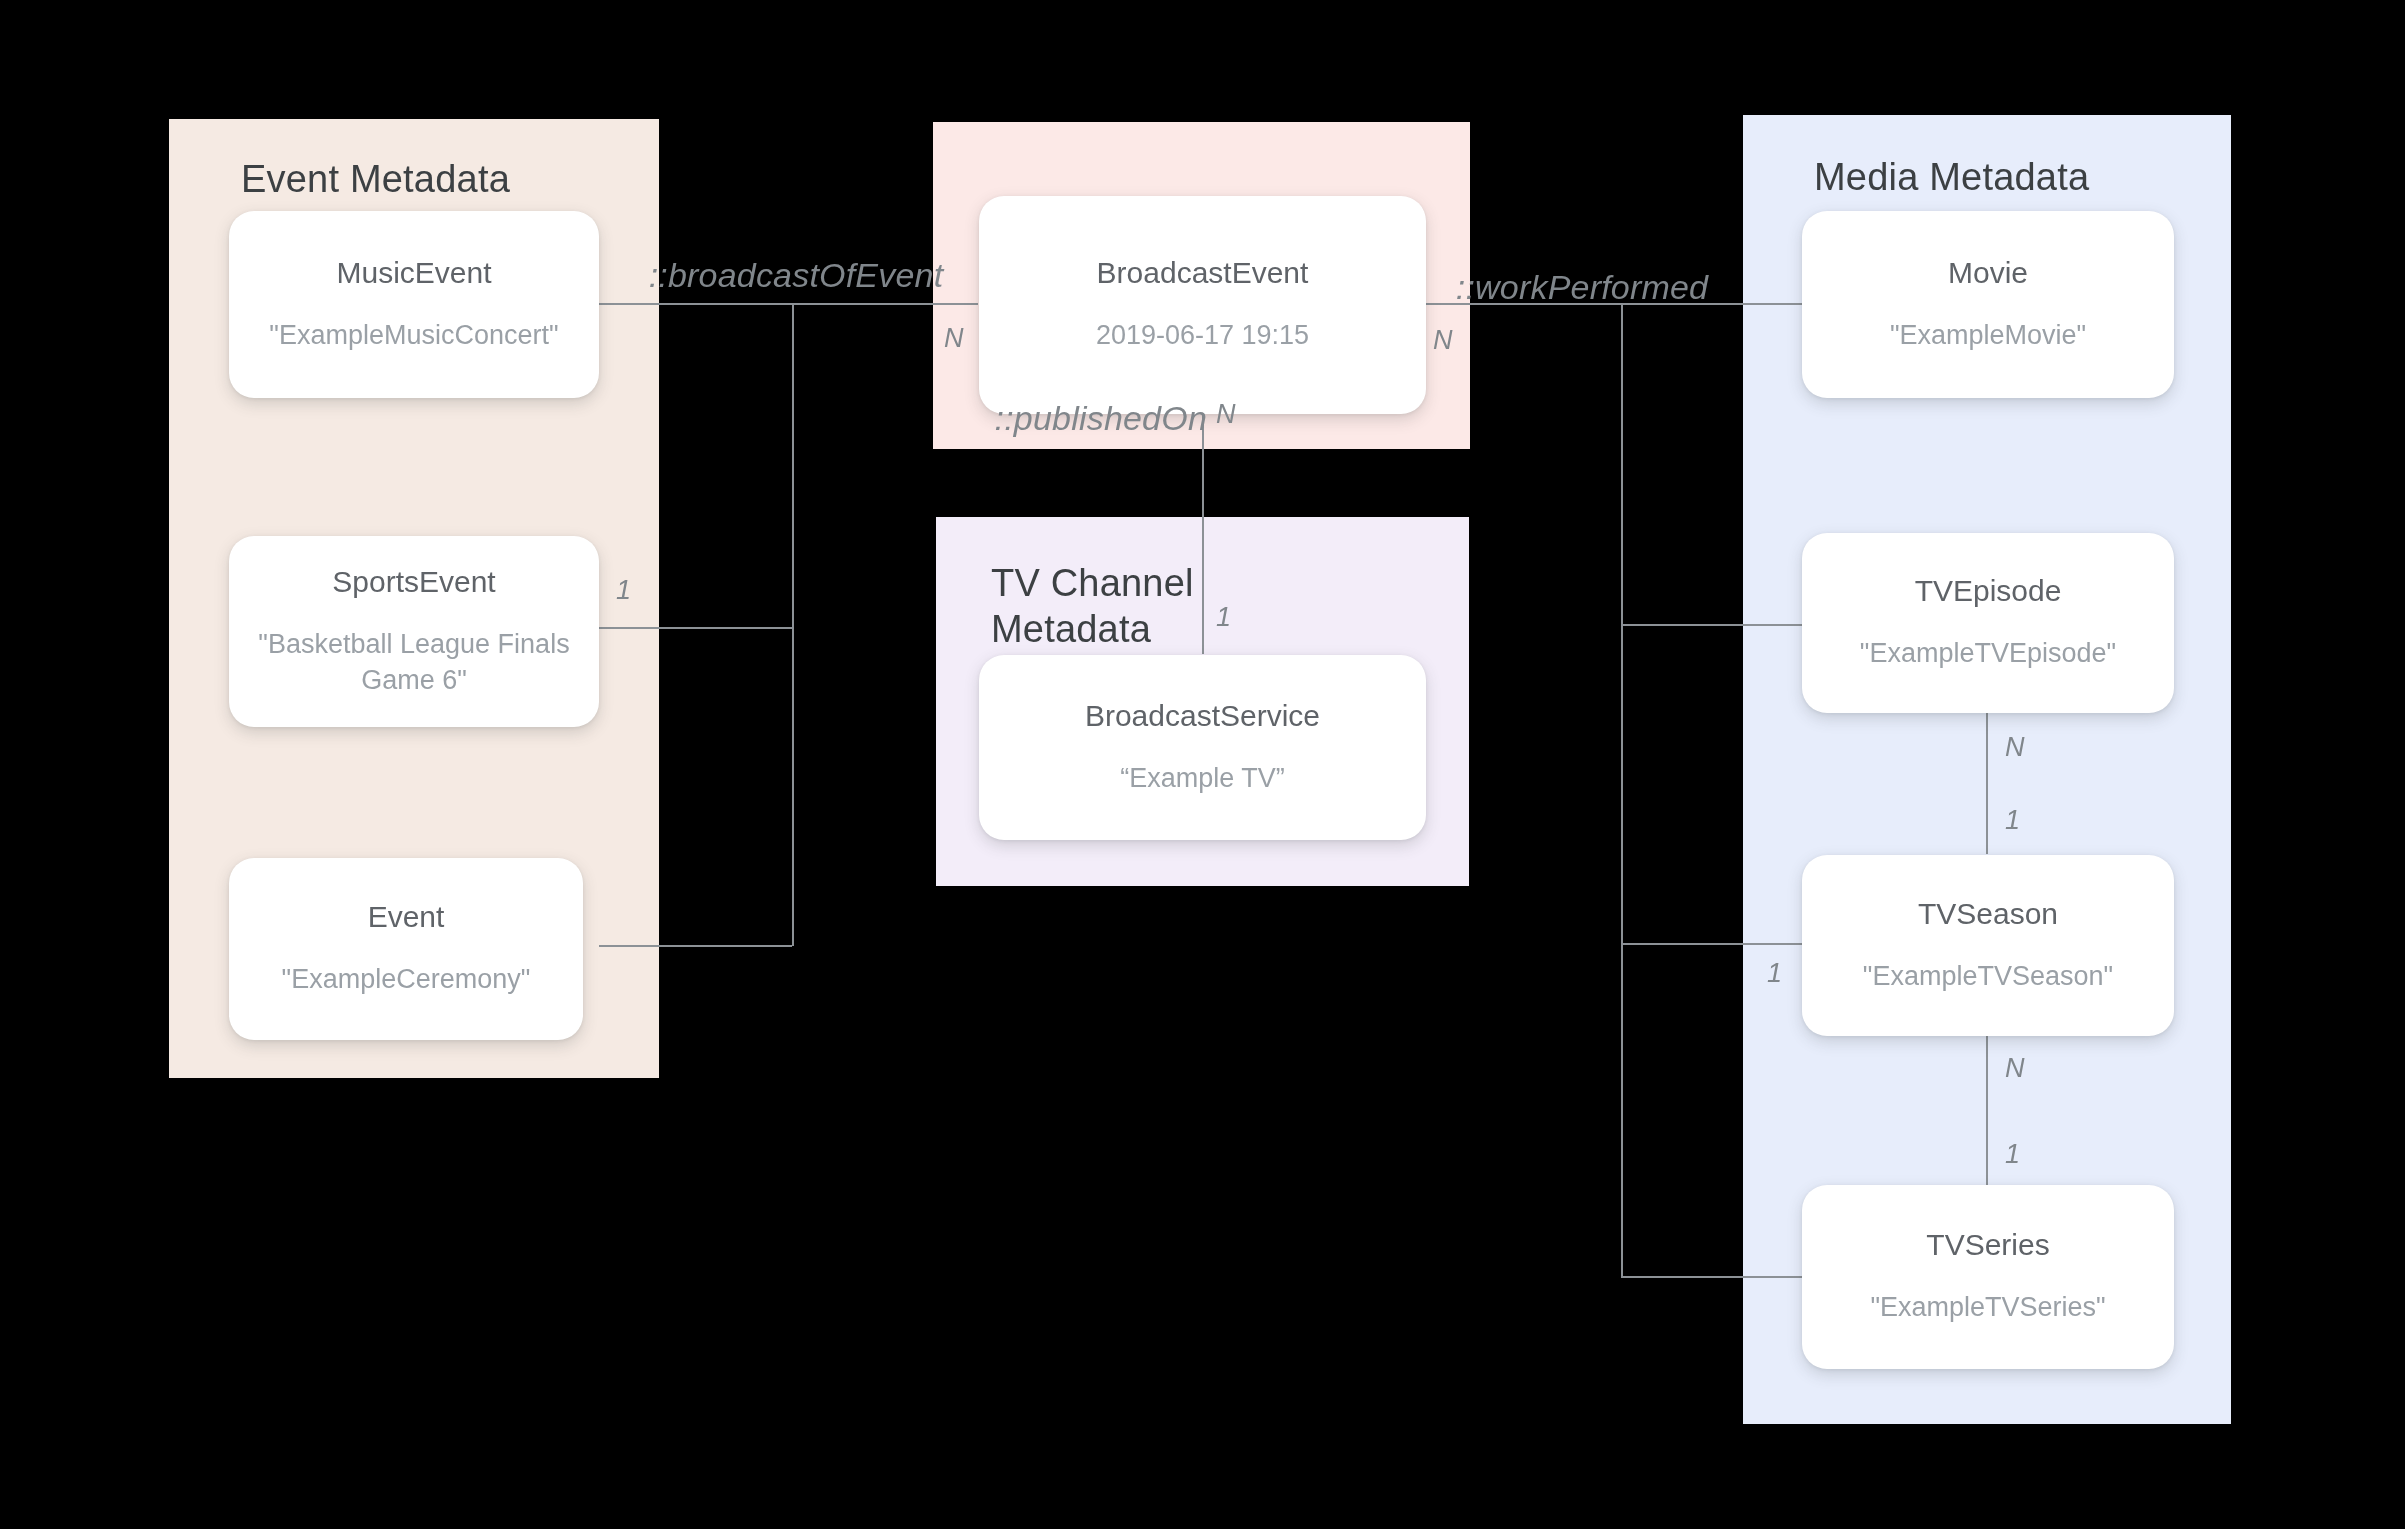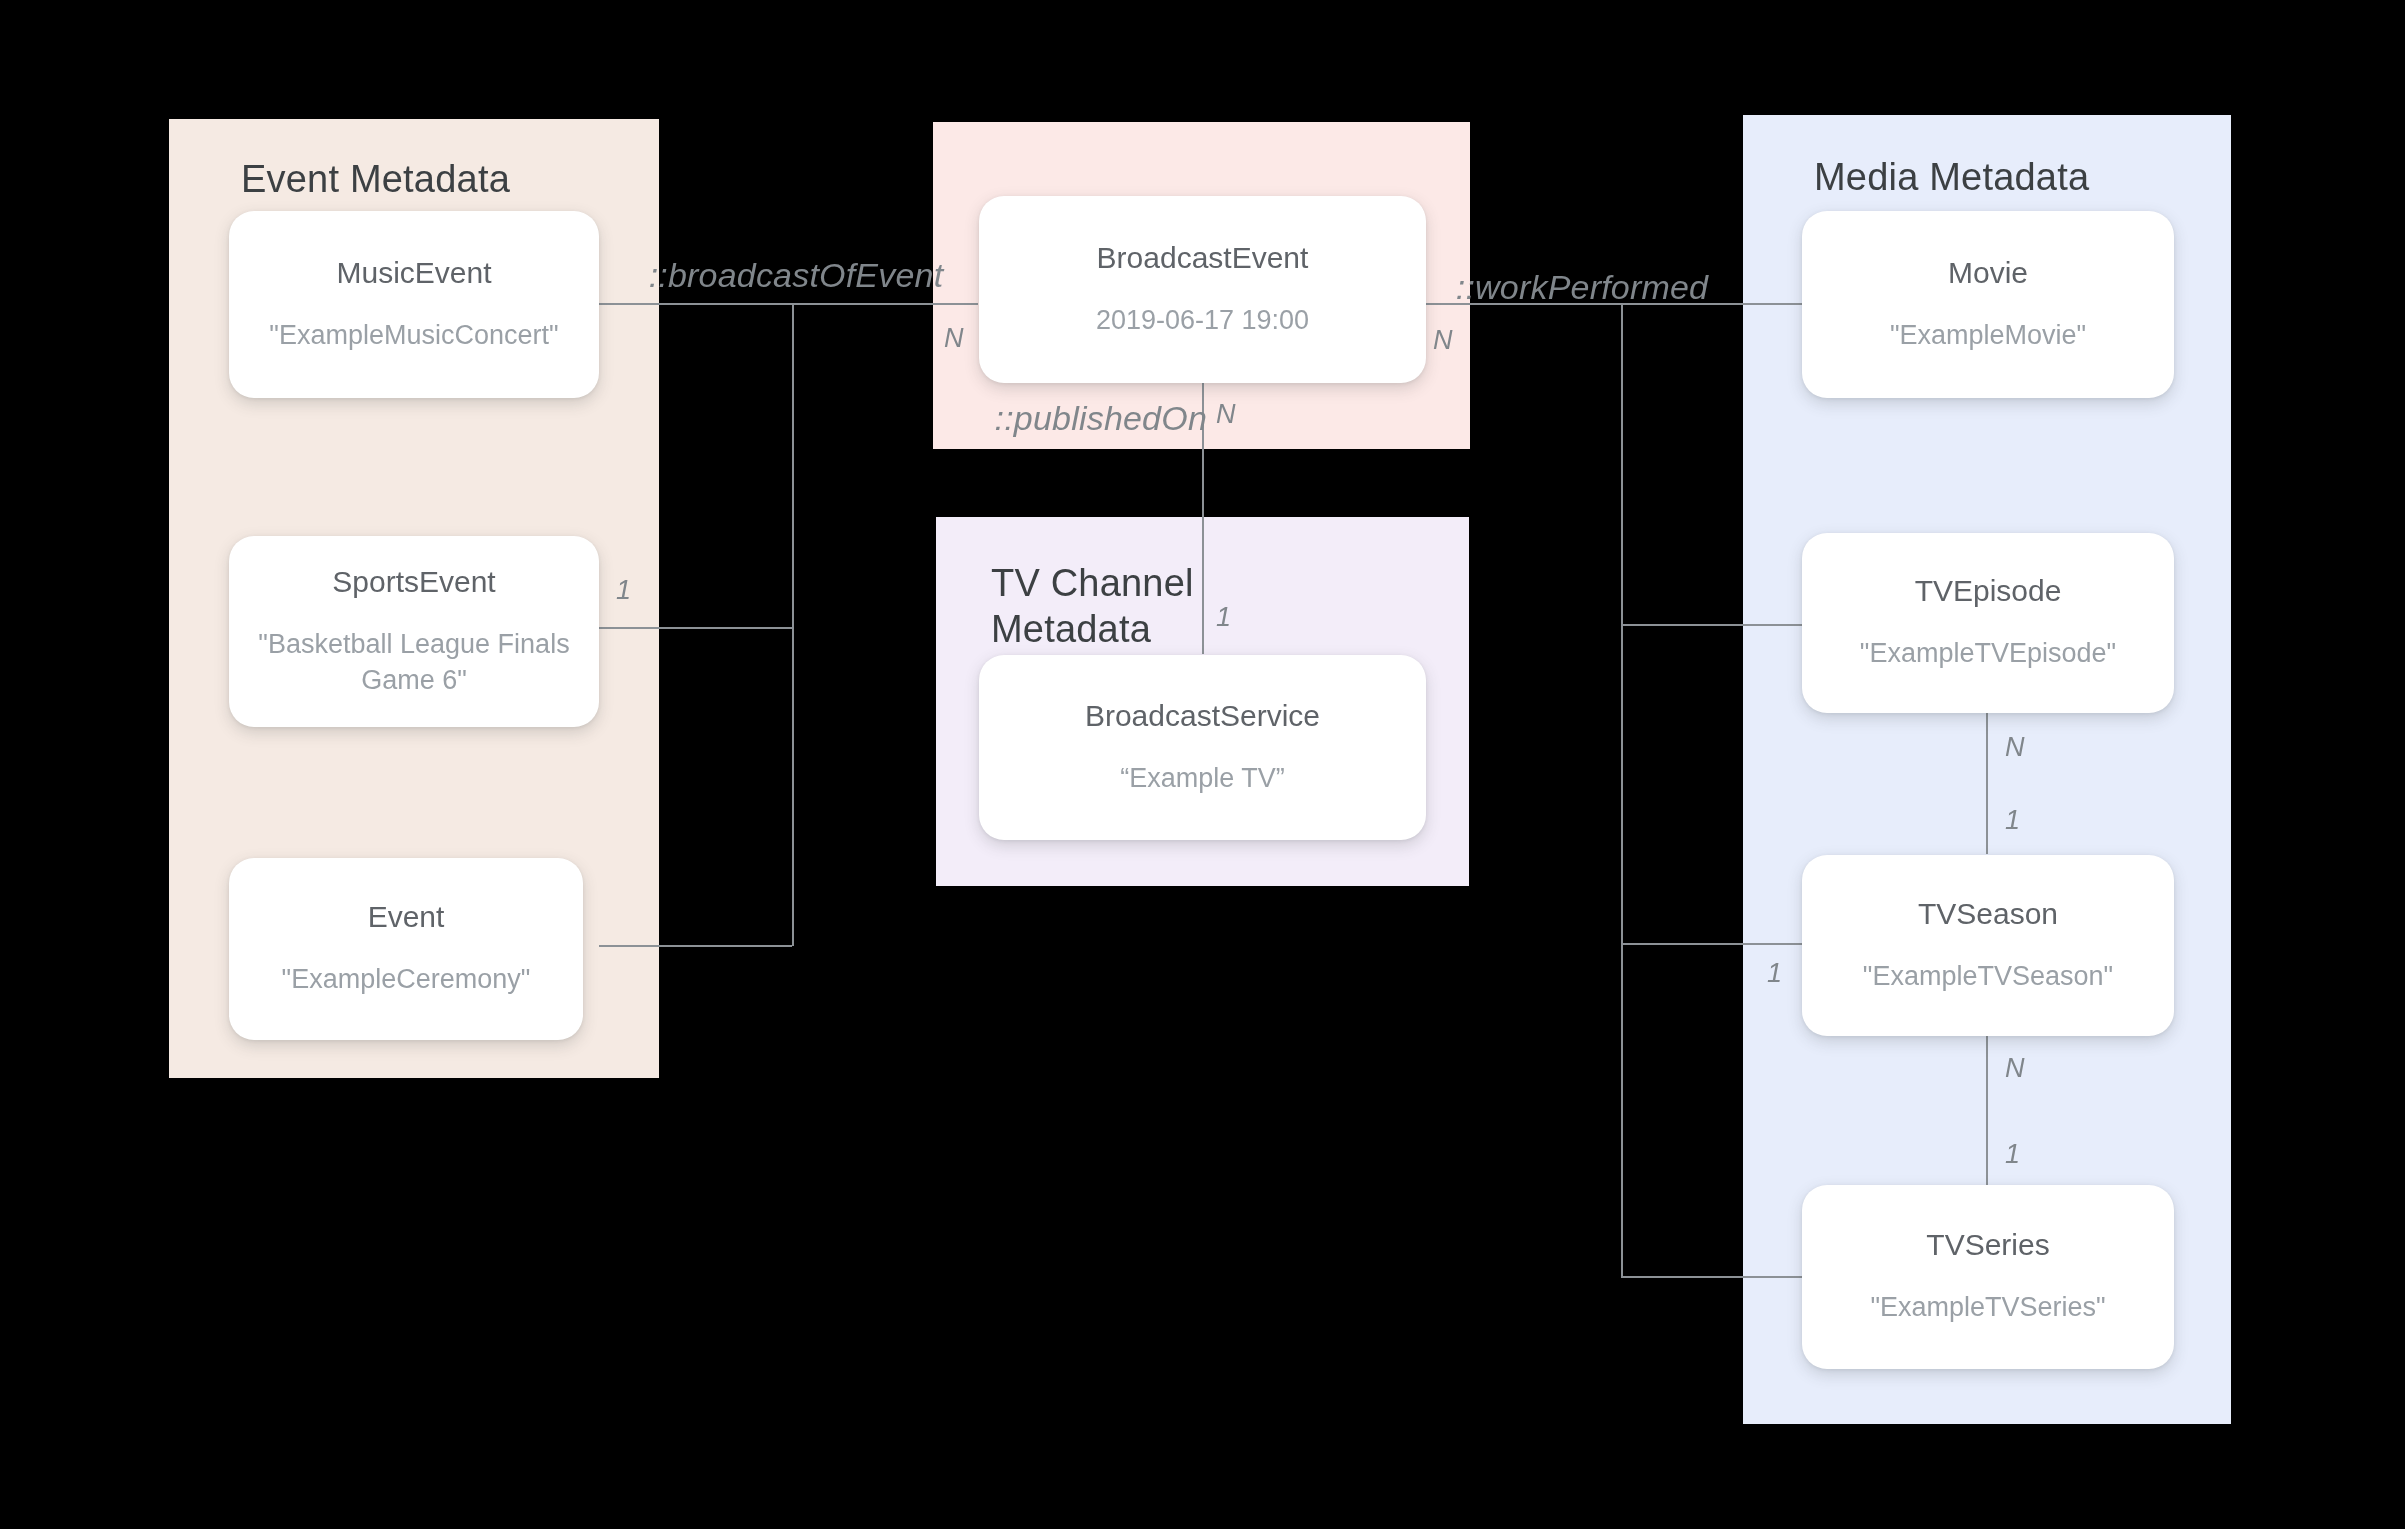--- a/index.html
+++ b/index.html
@@ -70,21 +70,21 @@
     line-height:1.1;
   }
   .card-subtitle{
     font-size:27px;
     color:var(--card-subtitle);
     line-height:1.35;
   }
   .c-music{left:229px;top:211px;width:370px;height:187px;}
   .c-sports{left:229px;top:536px;width:370px;height:191px;}
   .c-event{left:229px;top:858px;width:354px;height:182px;}
-  .c-bevent{left:979px;top:196px;width:447px;height:187px;justify-content:center;}
+  .c-bevent{left:979px;top:196px;width:447px;height:218px;justify-content:center;}
   .c-bservice{left:979px;top:655px;width:447px;height:185px;}
   .c-movie{left:1802px;top:211px;width:372px;height:187px;}
   .c-episode{left:1802px;top:533px;width:372px;height:180px;}
   .c-season{left:1802px;top:855px;width:372px;height:181px;}
   .c-series{left:1802px;top:1185px;width:372px;height:184px;}
 
   .line{
     position:absolute;
     z-index:2;
     background:var(--line);
@@ -192,21 +192,21 @@
     <div class="card-title">SportsEvent</div>
     <div class="card-subtitle">"Basketball League Finals Game 6"</div>
   </div>
   <div class="card c-event">
     <div class="card-title">Event</div>
     <div class="card-subtitle">"ExampleCeremony"</div>
   </div>
 
   <div class="card c-bevent">
     <div class="card-title">BroadcastEvent</div>
-    <div class="card-subtitle">2019-06-17 19:00</div>
+    <div class="card-subtitle">2019-06-17 19:15</div>
   </div>
 
   <div class="card c-bservice">
     <div class="card-title">BroadcastService</div>
     <div class="card-subtitle">“Example TV”</div>
   </div>
 
   <div class="card c-movie">
     <div class="card-title">Movie</div>
     <div class="card-subtitle">"ExampleMovie"</div>

